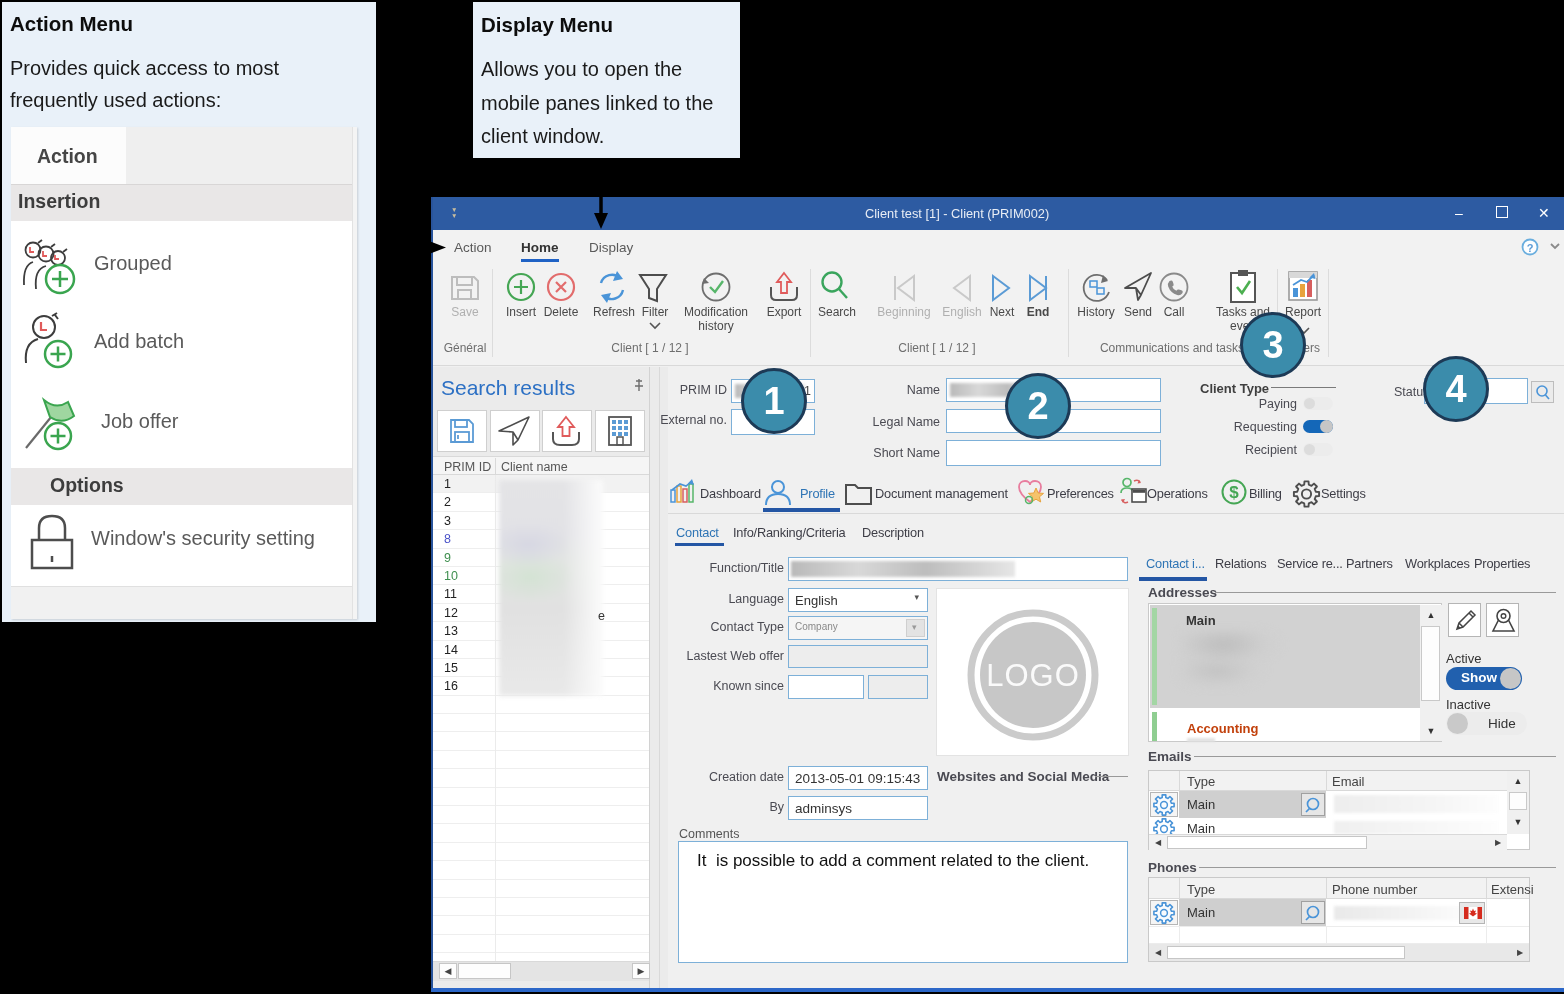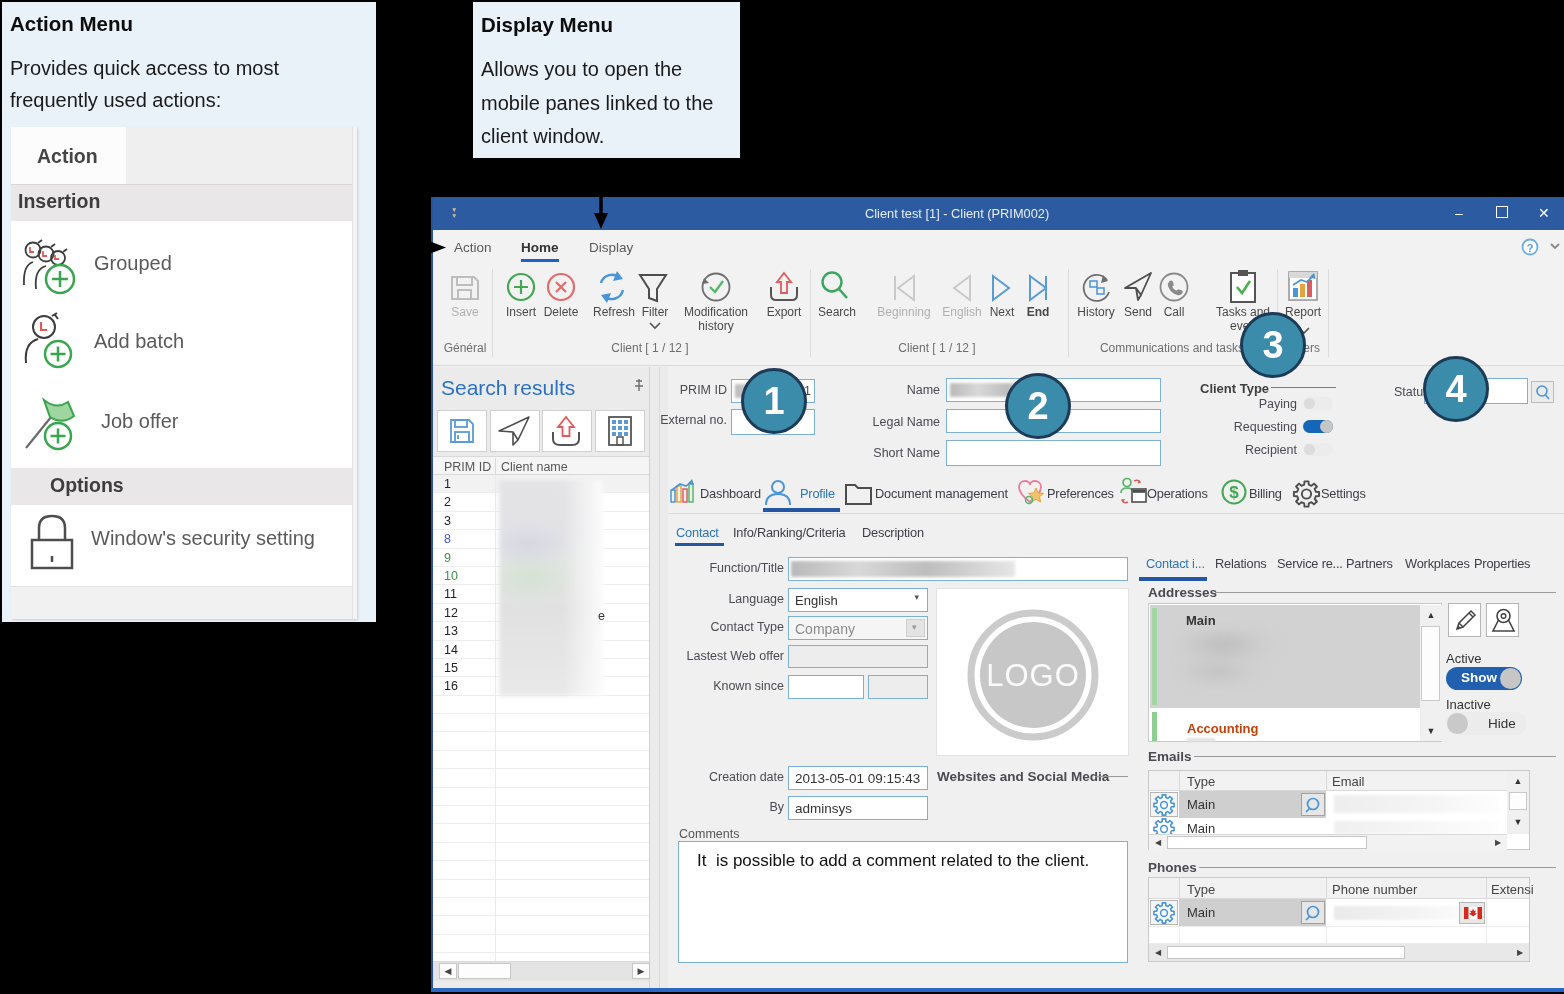--- a/index.html
+++ b/index.html
@@ -459,21 +459,21 @@
         </div>
 
   <div class="lbl lblr" style="left:251px;top:395px;width:100px;">Language</div>
   <div class="inp" style="left:355px;top:391px;width:140px;height:24px;">
     <div class="abs" style="left:6px;top:4px;font-size:13px;color:#333;">English</div>
     <div class="abs" style="right:8px;top:3px;font-size:9px;color:#555;">▾</div>
         </div>
 
   <div class="lbl lblr" style="left:251px;top:423px;width:100px;">Contact Type</div>
   <div class="inp" style="left:355px;top:419px;width:140px;height:24px;background:#f5f5f5;">
-    <div class="abs" style="left:6px;top:4px;font-size:14px;color:#8a8a8a;">Company</div>
+    <div class="abs" style="left:6px;top:4px;font-size:10px;color:#8a8a8a;">Company</div>
     <div class="abs" style="right:2px;top:2px;width:19px;height:18px;background:#e3e3e3;border:1px solid #cfcfcf;box-sizing:border-box;">
       <div class="abs" style="left:5px;top:2px;font-size:9px;color:#999;">▾</div>
           </div>
         </div>
 
   <div class="lbl lblr" style="left:221px;top:452px;width:130px;">Lastest Web offer</div>
   <div class="inp" style="left:355px;top:448px;width:140px;height:23px;background:#ededed;"></div>
 
   <div class="lbl lblr" style="left:251px;top:482px;width:100px;">Known since</div>
   <div class="inp" style="left:355px;top:478px;width:76px;height:24px;"></div>

